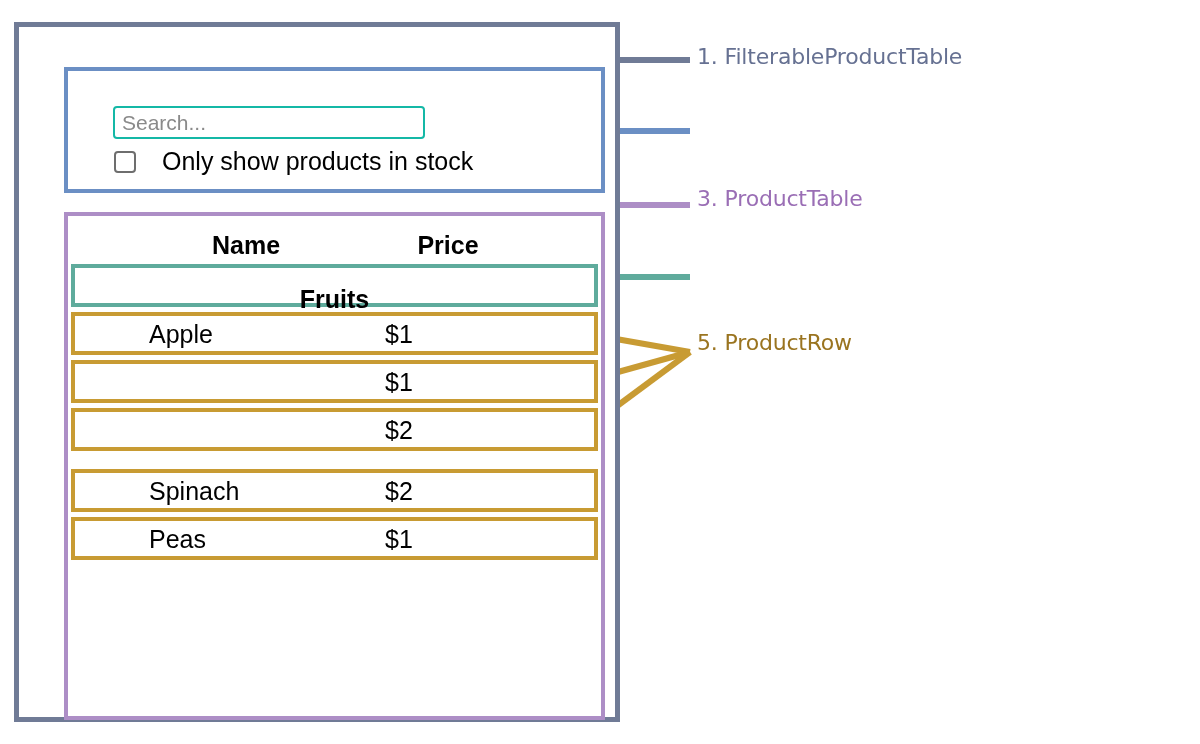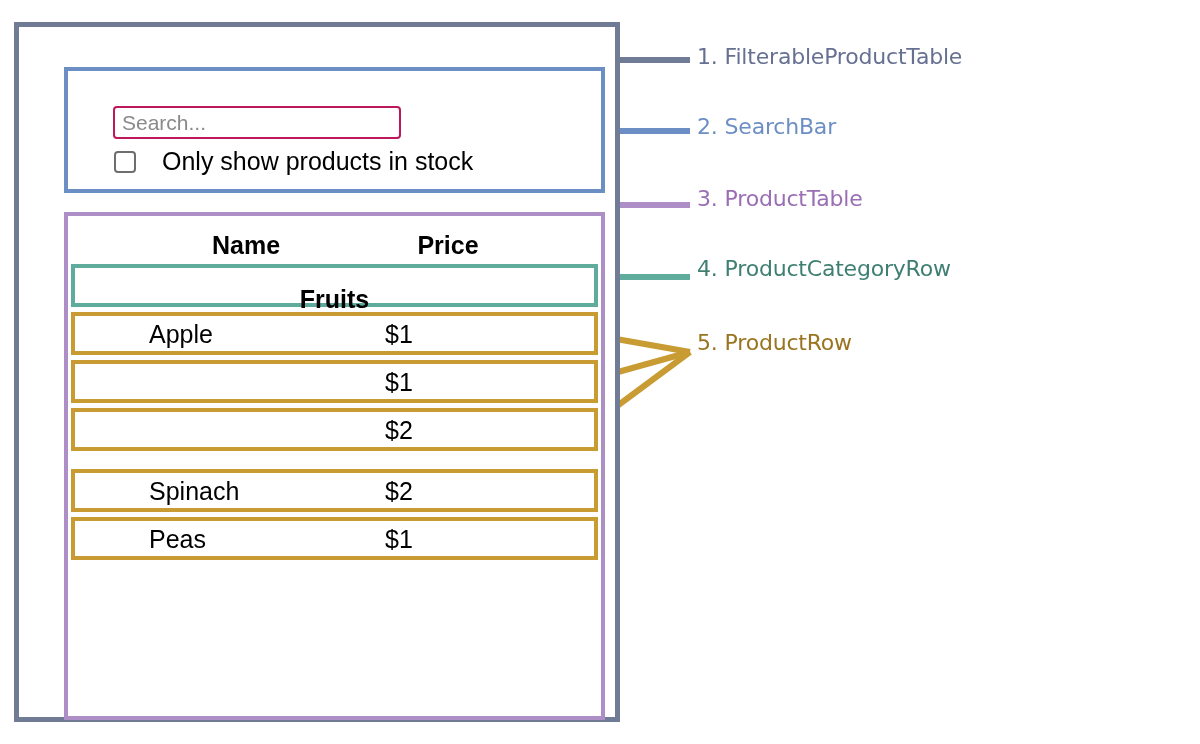--- a/index.html
+++ b/index.html
@@ -53,24 +53,24 @@
     height: 126px;
     box-sizing: border-box;
     border: 4px solid #6b8fc4;
     background: #ffffff;
   }
 
   .search-input {
     position: absolute;
     left: 45px;
     top: 35px;
-    width: 288px;
+    width: 312px;
     height: 33px;
     box-sizing: border-box;
-    border: 2px solid #be185d;
+    border: 2px solid #14b8a6;
     border-radius: 4px;
     background: #ffffff;
     font-family: "Liberation Sans", sans-serif;
     font-size: 21px;
     color: #7c7c7c;
     padding: 0 7px;
     line-height: 29px;
     outline: none;
   }
   .search-input::placeholder { color: #8a8a8a; opacity: 1; }
@@ -274,26 +274,20 @@
           <span class="prod-price">$1</span>
         </div>
 
       </div>
     </div>
   </div>
 
   <div class="legend-label lg-1">
     <span class="legend-num">1.</span><span>FilterableProductTable</span>
   </div>
-  <div class="legend-label lg-2">
-    <span class="legend-num">2.</span><span>SearchBar</span>
-  </div>
   <div class="legend-label lg-3">
     <span class="legend-num">3.</span><span>ProductTable</span>
   </div>
-  <div class="legend-label lg-4">
-    <span class="legend-num">4.</span><span>ProductCategoryRow</span>
-  </div>
   <div class="legend-label lg-5">
     <span class="legend-num">5.</span><span>ProductRow</span>
   </div>
 
 </div>
 
 </body></html>

